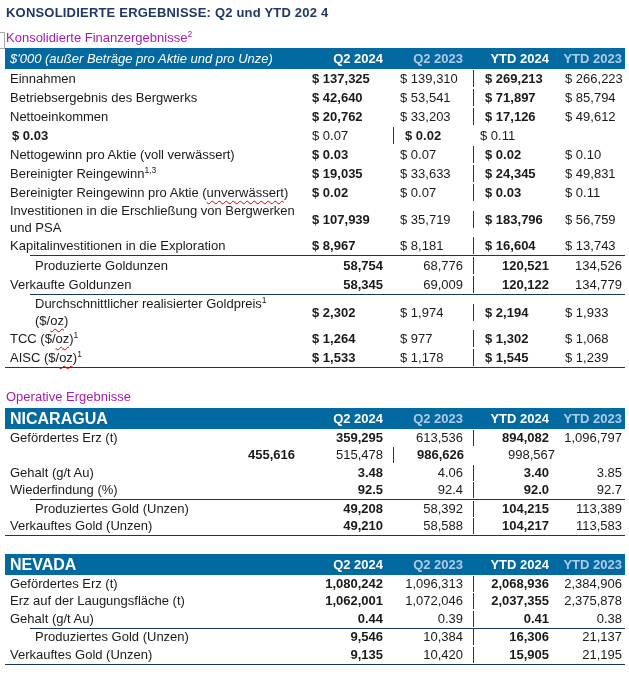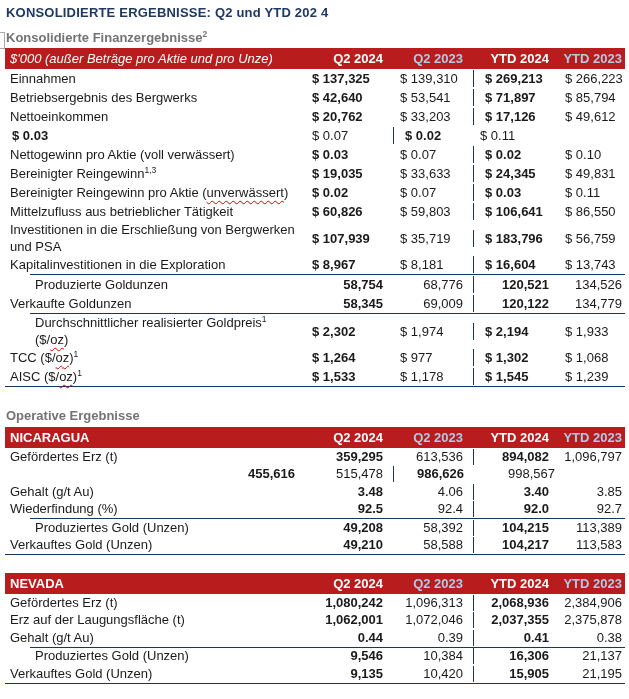--- a/index.html
+++ b/index.html
@@ -7,33 +7,33 @@
     width:629px;height:699px;overflow:hidden;background:#ffffff;
     font-family:"Liberation Sans","DejaVu Sans",sans-serif;
     color:#1a1a1a;font-size:13px;position:relative;
   }
   .page{padding:0 4px 0 5px;}
   .doc-title{
     margin:4px 1px 0;color:#1f3864;font-weight:700;font-size:13px;line-height:17px;
     letter-spacing:0.2px;
   }
   .red-heading{
-    margin:9px 1px 0;color:#737373;font-weight:700;font-size:13px;line-height:15px;
+    margin:9px 1px 0;color:#a21caf;font-weight:400;font-size:13px;line-height:15px;
   }
   .red-heading sup, sup{font-size:8.5px;line-height:0;}
   .tbl{margin-top:3px;border-bottom:1.5px solid #17375e;}
   .frow{
     display:grid;grid-template-columns:1fr 88px 80px 85px 67px;
     align-items:center;min-height:19px;line-height:17px;
   }
   .fhead,.ophead{
-    background:#b91c1c;color:#ffffff;min-height:21px;
+    background:#0369a1;color:#ffffff;min-height:21px;
   }
   .fh-label{font-style:italic;padding-left:5px;}
-  .ht{padding-left:5px;font-size:13px;}
+  .ht{padding-left:5px;font-size:16px;}
   .hcell{text-align:right;padding-right:10px;}
   .hcell.c3{padding-right:9px;}
   .hcell.c4{padding-right:3px;}
   .lt{color:#aecbe8;}
   .b{font-weight:700;}
   .cell{box-sizing:border-box;}
   .lab{padding-left:5px;padding-right:4px;}
   .cur{text-align:left;padding-left:7px;white-space:nowrap;}
   .cur.c3{padding-left:11px;}
   .num{text-align:right;padding-right:10px;white-space:nowrap;}
@@ -117,27 +117,20 @@
           <div class="cell c4 cur">$ 49,831</div>
         </div>
         <div class="frow">
           <div class="cell lab">Bereinigter Reingewinn pro Aktie (<span class="wavy">unverwässert</span>)</div>
           <div class="cell c1 cur b">$ 0.02</div>
           <div class="cell c2 cur">$ 0.07</div>
           <div class="cell c3 cur b">$ 0.03</div>
           <div class="cell c4 cur">$ 0.11</div>
         </div>
         <div class="frow">
-          <div class="cell lab">Mittelzufluss aus betrieblicher Tätigkeit</div>
-          <div class="cell c1 cur b">$ 60,826</div>
-          <div class="cell c2 cur">$ 59,803</div>
-          <div class="cell c3 cur b">$ 106,641</div>
-          <div class="cell c4 cur">$ 86,550</div>
-        </div>
-        <div class="frow">
           <div class="cell lab">Investitionen in die Erschließung von Bergwerken und PSA</div>
           <div class="cell c1 cur b">$ 107,939</div>
           <div class="cell c2 cur">$ 35,719</div>
           <div class="cell c3 cur b">$ 183,796</div>
           <div class="cell c4 cur">$ 56,759</div>
         </div>
         <div class="frow">
           <div class="cell lab">Kapitalinvestitionen in die Exploration</div>
           <div class="cell c1 cur b">$ 8,967</div>
           <div class="cell c2 cur">$ 8,181</div>

